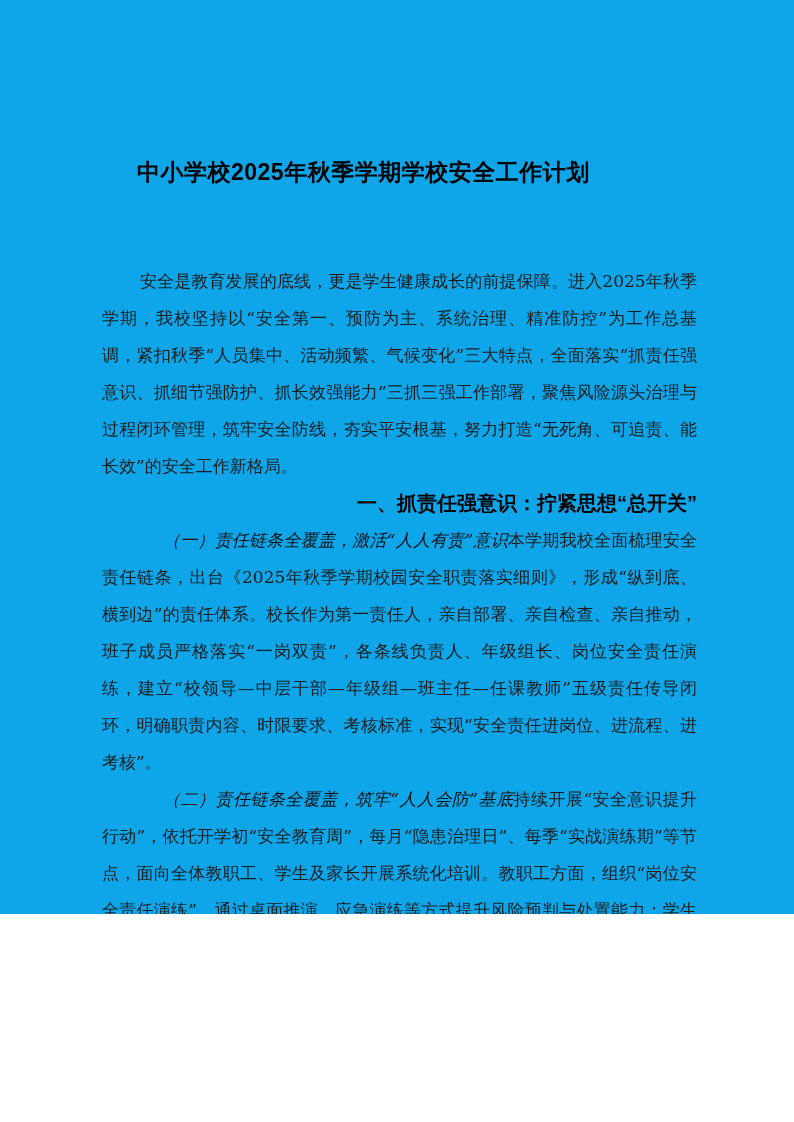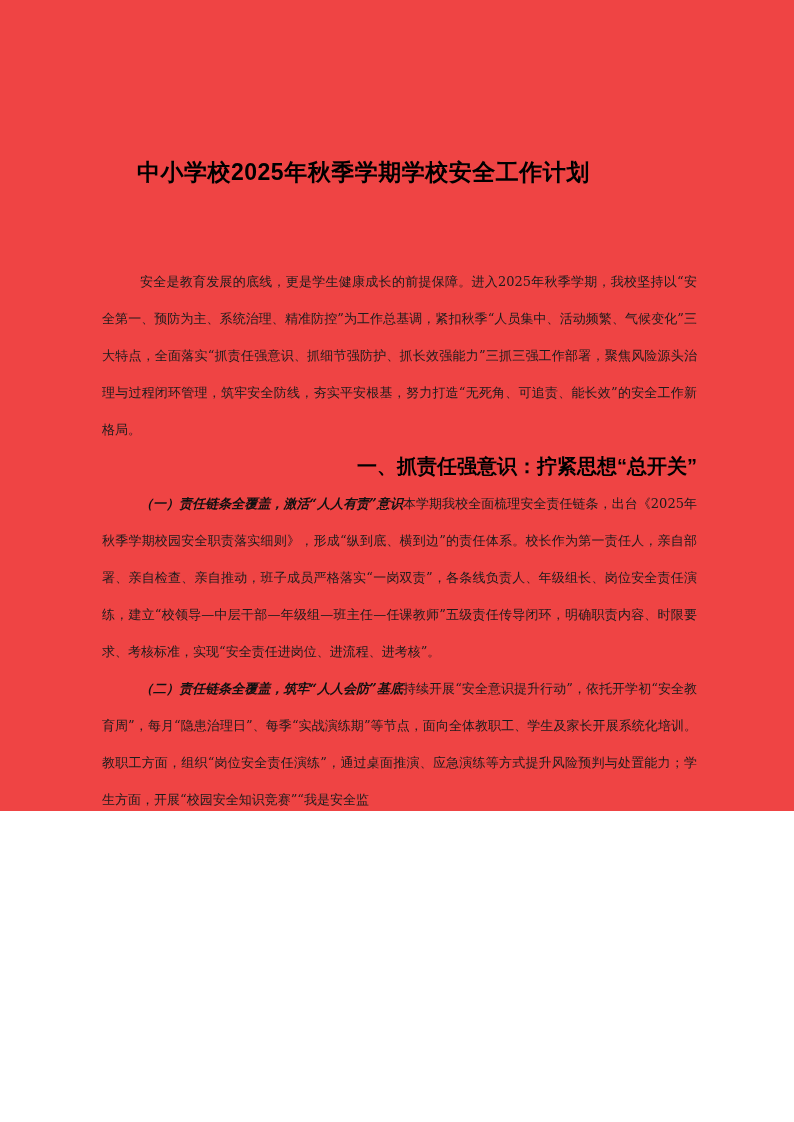--- a/index.html
+++ b/index.html
@@ -3,58 +3,59 @@
 <meta charset="utf-8">
 <style>
   html, body {
     margin: 0;
     padding: 0;
     background: #ffffff;
   }
   .page {
     position: relative;
     width: 794px;
-    height: 811px;
-    background: #ef4444;
+    height: 914px;
+    background: #0ea5e9;
     overflow: hidden;
     font-family: "DejaVu Serif", serif;
     color: #1c1c1c;
   }
   .doc-title {
     margin: 153px 97px 72px 102px;
     padding-left: 35px;
     font-family: "Liberation Sans", "DejaVu Sans", sans-serif;
     font-weight: bold;
     font-size: 23px;
     line-height: 38px;
     color: #000000;
     letter-spacing: 0.5px;
   }
   .body-para {
     margin: 0 97px 0 102px;
-    font-size: 13px;
+    font-size: 17px;
     line-height: 37px;
     text-indent: 38px;
     text-align: justify;
     font-family: "DejaVu Serif", serif;
   }
   .section-heading {
     margin: 0 97px 0 102px;
     font-family: "Liberation Sans", "DejaVu Sans", sans-serif;
     font-weight: bold;
     font-size: 20px;
     line-height: 37px;
     text-indent: 38px;
     color: #000000;
     text-align: right;
   }
   .sub-lead {
-    font-weight: bold;
+    font-weight: normal;
     font-style: italic;
     color: #111111;
+    margin-left: 23px;
   }
   .page-number {
     position: absolute;
     top: 1018px;
     right: 136px;
     font-size: 18px;
     line-height: 26px;
     color: #3a3a3a;
     font-family: "DejaVu Serif", serif;
     letter-spacing: 2px;

